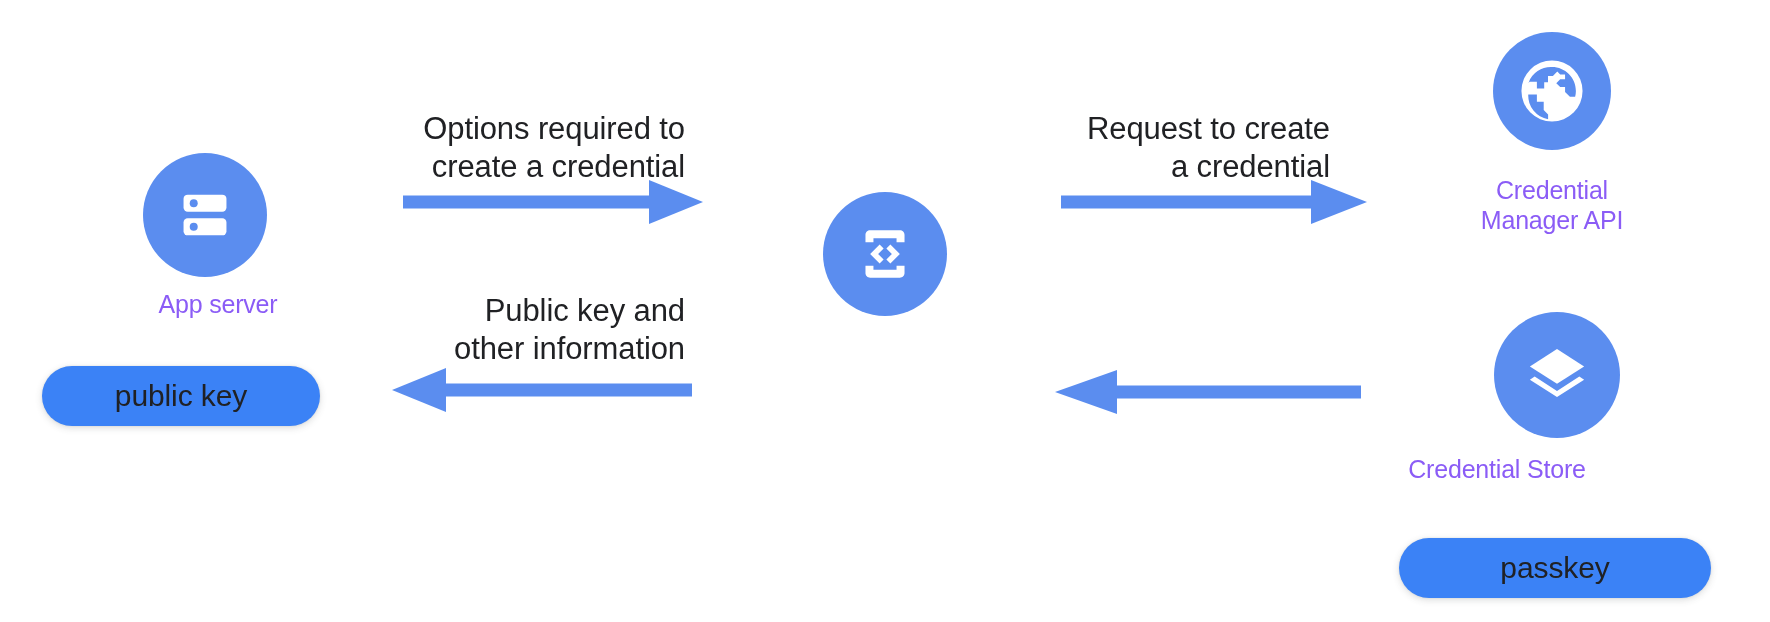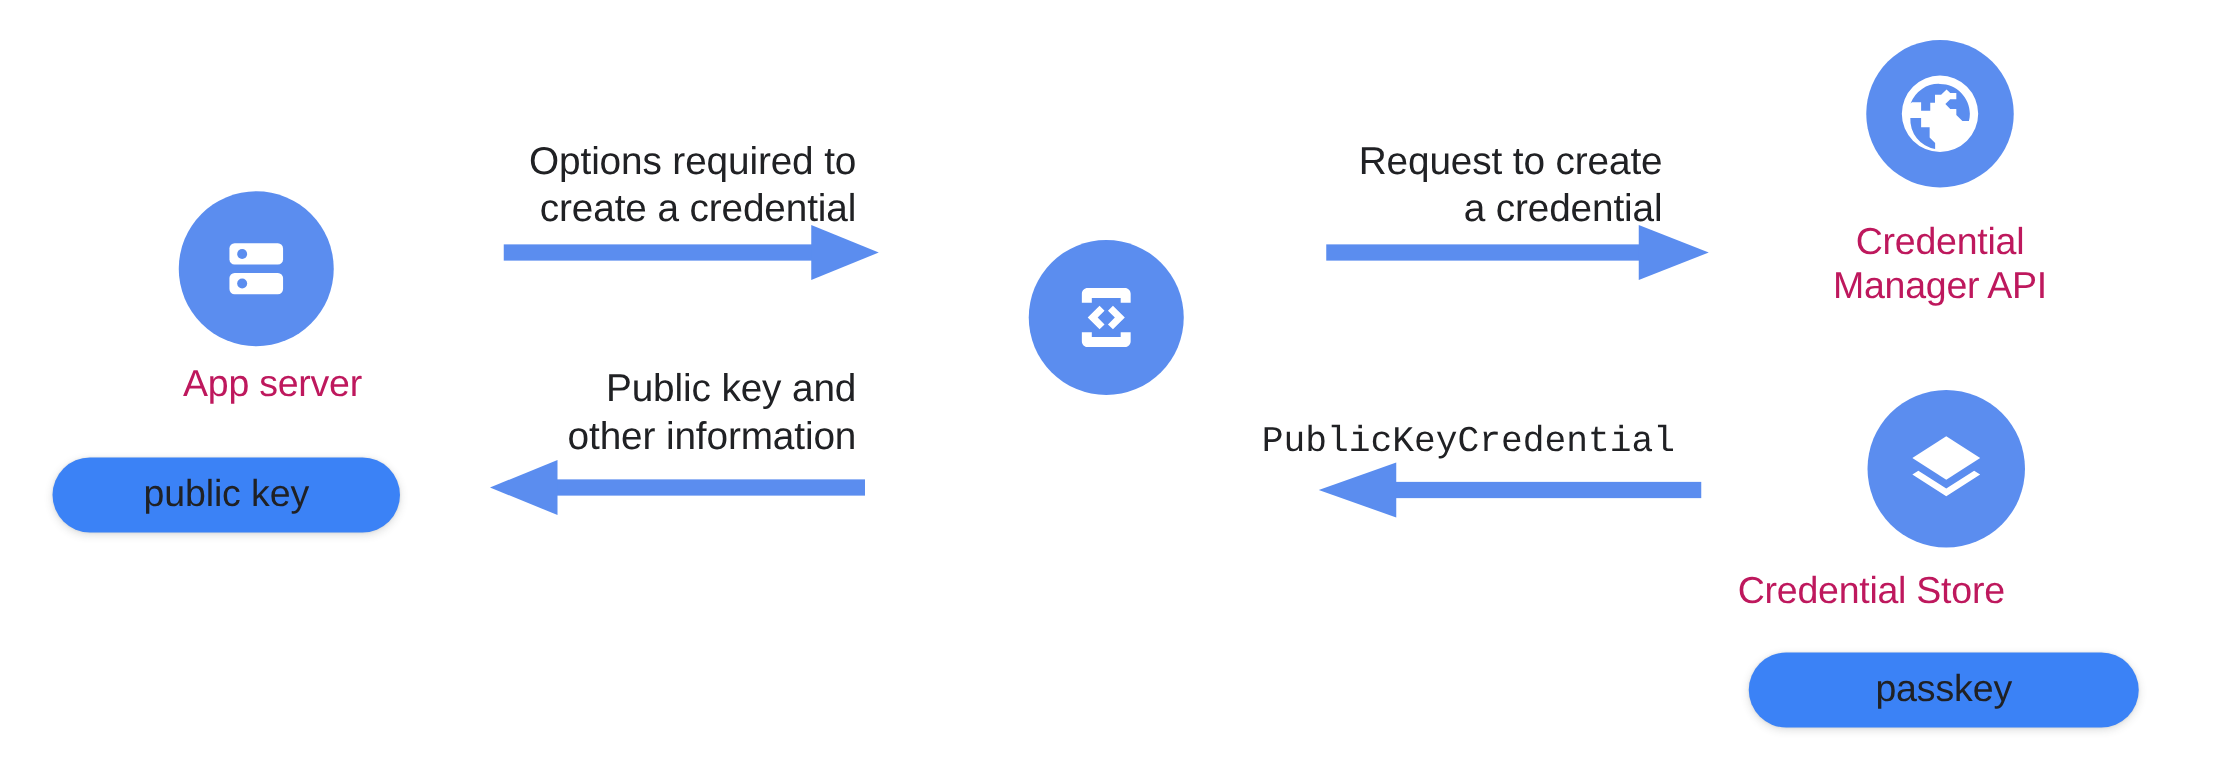--- a/index.html
+++ b/index.html
@@ -28,22 +28,22 @@
     display: flex;
     align-items: center;
     justify-content: center;
   }
   .badge svg { display: block; }
 
   
   .caption {
     position: absolute;
     text-align: center;
-    color: #be185d;
-    font-size: 30px;
+    color: #8b5cf6;
+    font-size: 25px;
     line-height: 1.18;
     letter-spacing: -0.2px;
     font-weight: 400;
     white-space: pre-line;
   }
 
   
   .pill {
     position: absolute;
     background: #3b82f6;
@@ -137,32 +137,31 @@
   <div class="badge" style="left:1493px; top:32px; width:118px; height:118px;">
     <span>
       <svg width="78" height="78" viewBox="0 0 24 24" aria-hidden="true">
         <path fill="#ffffff" d="M12 2.6A9.4 9.4 0 1 0 12 21.4 9.4 9.4 0 0 0 12 2.6zm0 2.05c4.05 0 7.35 3.3 7.35 7.35 0 .62-.08 1.22-.23 1.8h-1.6l-1.5-1.5v-1.5h-1.5l-1.2-1.2 1.2-1.2h1.5V6.9h-1.5l-.9-.9-1.35 1.35h-1.5v1.95H9.6v1.95H7.35v-2.1H5.1l-.35.35A7.34 7.34 0 0 1 12 4.65zm-7.3 8.4h2.65v2.25h2.1v2.55l1.35 1.35v1.5A7.36 7.36 0 0 1 4.7 13.05z"></path>
       </svg>
     </span>
   </div>
   <div class="caption" style="left:1402px; top:176px; width:300px;">Credential
 Manager API</div>
 
-  <div class="arrow-label mono" style="left:1000px; top:336px; width:340px;">PublicKeyCredential</div>
   <div class="arrow" style="left:1055px; top:368px; width:306px; height:48px;">
     <svg width="306" height="48" viewBox="0 0 306 48">
       <rect x="50" y="17.5" width="256" height="13" fill="#5b8def"></rect>
       <polygon points="62,2 0,24 62,46" fill="#5b8def"></polygon>
     </svg>
   </div>
 
   <div class="badge" style="left:1494px; top:312px; width:126px; height:126px;">
     <span>
       <svg width="70" height="70" viewBox="0 0 24 24" aria-hidden="true">
         <polygon points="12,3.1 21.3,9.05 12,15.0 2.7,9.05" fill="#ffffff"></polygon>
         <path d="M12 17.45 L4.35 12.55 L2.7 13.6 L12 19.55 L21.3 13.6 L19.65 12.55 Z" fill="#ffffff"></path>
       </svg>
     </span>
   </div>
   <div class="caption" style="left:1347px; top:455px; width:300px;">Credential Store</div>
-  <div class="pill" style="left:1399px; top:522px; width:312px; height:60px;">passkey</div>
+  <div class="pill" style="left:1399px; top:538px; width:312px; height:60px;">passkey</div>
 
 </div>
 
 </body></html>

